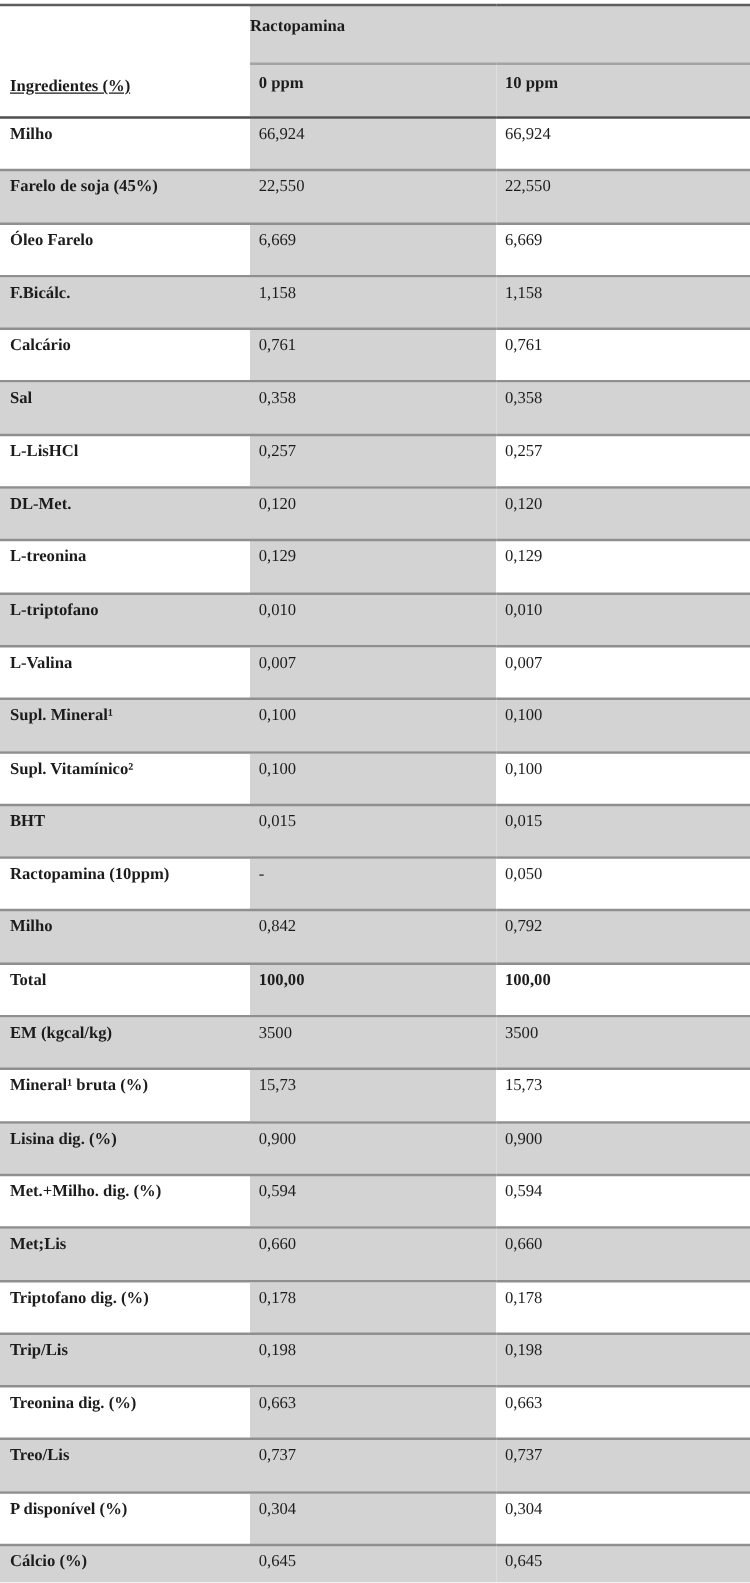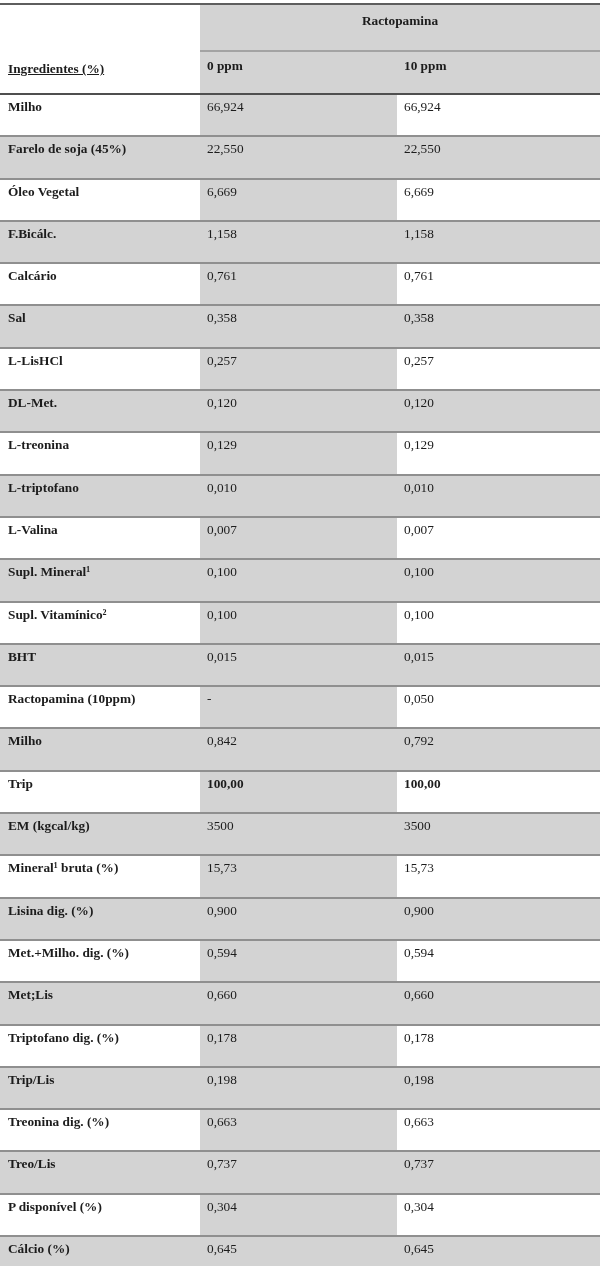--- a/index.html
+++ b/index.html
@@ -40,21 +40,21 @@
     vertical-align: bottom;
     padding: 0 0 16px 8px;
     font-weight: 700;
     background: #ffffff;
     border-bottom: 2px solid #4f4f4f;
     text-decoration: underline;
   }
   th.group {
     height: 37px;
     background: var(--shade, #d3d3d3);
-    text-align: center;
+    text-align: left;
     vertical-align: top;
     padding-top: 8px;
     font-weight: 700;
     border-bottom: 2px solid #a3a3a3;
   }
   th.sub {
     height: 35px;
     background: var(--shade, #d3d3d3);
     vertical-align: top;
     padding-top: 6px;
@@ -104,21 +104,21 @@
           <td class="c1">Milho</td>
           <td class="c2">66,924</td>
           <td class="c3">66,924</td>
         </tr>
         <tr>
           <td class="c1">Farelo de soja (45%)</td>
           <td class="c2">22,550</td>
           <td class="c3">22,550</td>
         </tr>
         <tr>
-          <td class="c1">Óleo Vegetal</td>
+          <td class="c1">Óleo Farelo</td>
           <td class="c2">6,669</td>
           <td class="c3">6,669</td>
         </tr>
         <tr>
           <td class="c1">F.Bicálc.</td>
           <td class="c2">1,158</td>
           <td class="c3">1,158</td>
         </tr>
         <tr>
           <td class="c1">Calcário</td>
@@ -174,21 +174,21 @@
           <td class="c1">Ractopamina (10ppm)</td>
           <td class="c2">-</td>
           <td class="c3">0,050</td>
         </tr>
         <tr>
           <td class="c1">Milho</td>
           <td class="c2">0,842</td>
           <td class="c3">0,792</td>
         </tr>
         <tr class="bold-row">
-          <td class="c1">Trip</td>
+          <td class="c1">Total</td>
           <td class="c2">100,00</td>
           <td class="c3">100,00</td>
         </tr>
         <tr>
           <td class="c1">EM (kgcal/kg)</td>
           <td class="c2">3500</td>
           <td class="c3">3500</td>
         </tr>
         <tr>
           <td class="c1">Mineral¹ bruta (%)</td>

